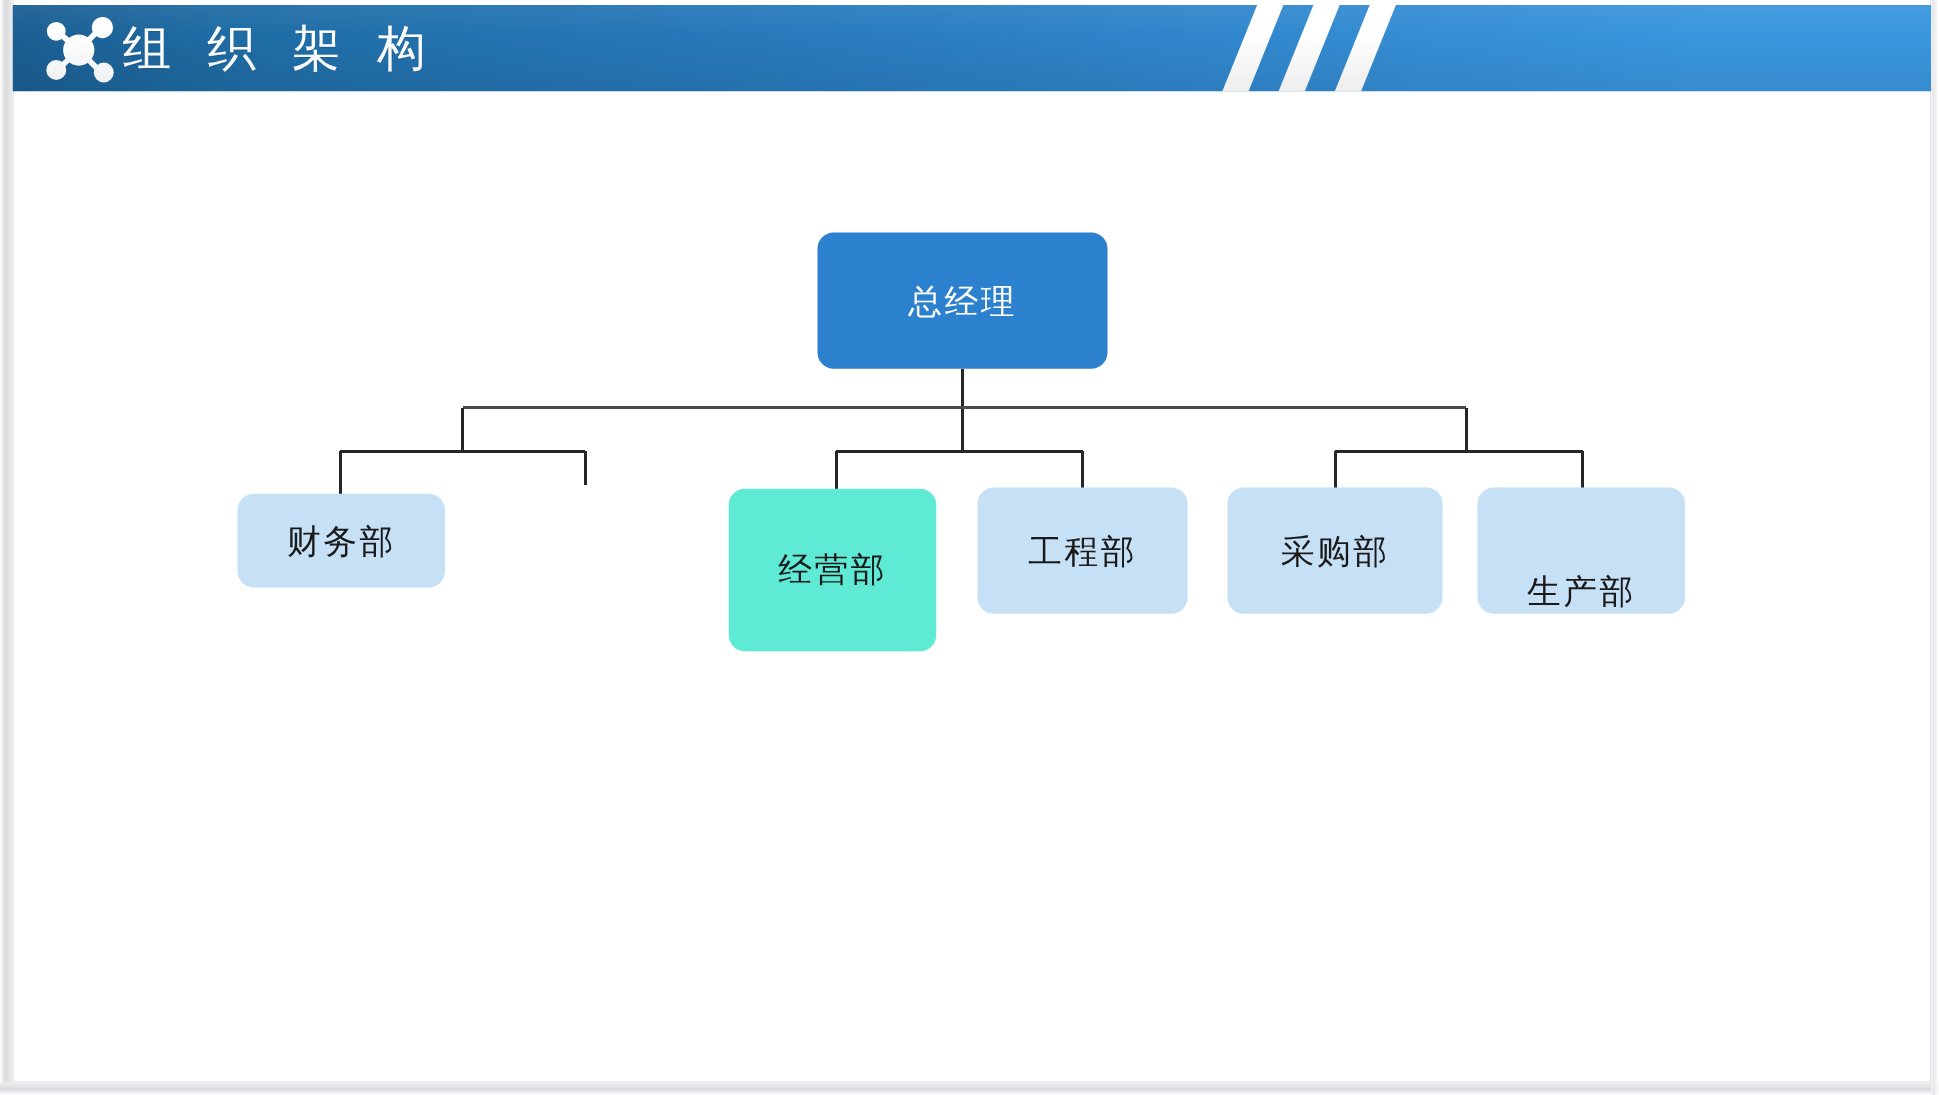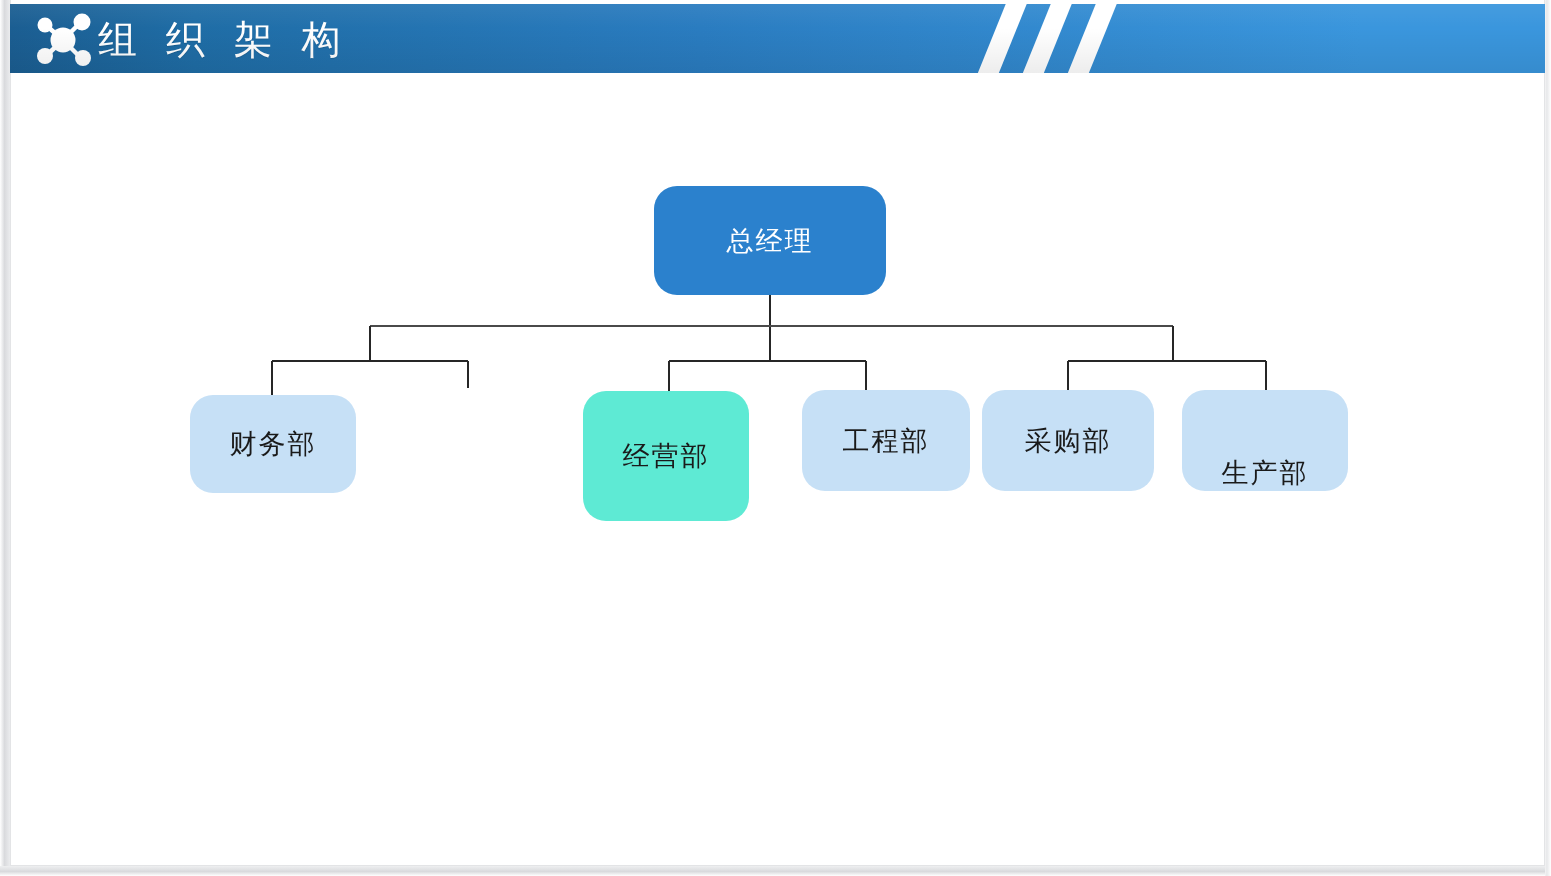--- a/index.html
+++ b/index.html
@@ -119,21 +119,21 @@
     left: 0;
     top: 0;
   }
 
   .node {
     position: absolute;
     box-sizing: border-box;
     display: flex;
     align-items: center;
     justify-content: center;
-    border-radius: 23px;
+    border-radius: 13px;
     text-align: center;
     white-space: nowrap;
   }
   .node.root {
     background: #2b81cd;
     color: #ffffff;
     font-size: 27px;
     letter-spacing: 2px;
   }
   .node.dept {
@@ -203,30 +203,30 @@
         <line x1="1058" y1="288" x2="1256" y2="288"></line>
         <line x1="1058" y1="288" x2="1058" y2="317"></line>
         <line x1="1256" y1="288" x2="1256" y2="317"></line>
       </g>
     </svg>
 
     <div class="node root" id="node-root" style="left: 644px; top: 113px; width: 232px; height: 109px; background: rgb(43, 129, 205); color: rgb(255, 255, 255);">
       <span>总经理</span>
     </div>
 
-    <div class="node dept" id="node-0" style="left: 180px; top: 322px; width: 166px; height: 98px; background: rgb(198, 224, 246); color: rgb(26, 26, 26);">
+    <div class="node dept" id="node-0" style="left: 180px; top: 322px; width: 166px; height: 75px; background: rgb(198, 224, 246); color: rgb(26, 26, 26);">
       <span>财务部</span>
     </div>
 
 
     <div class="node dept" id="node-2" style="left: 573px; top: 318px; width: 166px; height: 130px; background: #5eead4; color: rgb(26, 26, 26);">
       <span>经营部</span>
     </div>
 
-    <div class="node dept" id="node-3" style="left: 792px; top: 317px; width: 168px; height: 101px; background: rgb(198, 224, 246); color: rgb(26, 26, 26);">
+    <div class="node dept" id="node-3" style="left: 772px; top: 317px; width: 168px; height: 101px; background: rgb(198, 224, 246); color: rgb(26, 26, 26);">
       <span>工程部</span>
     </div>
 
     <div class="node dept" id="node-4" style="left: 972px; top: 317px; width: 172px; height: 101px; background: rgb(198, 224, 246); color: rgb(26, 26, 26);">
       <span>采购部</span>
     </div>
 
     <div class="node dept" id="node-5" style="left: 1172px; top: 317px; width: 166px; height: 101px; background: rgb(198, 224, 246); color: rgb(26, 26, 26); align-items: flex-end;">
       <span>生产部</span>
     </div>

